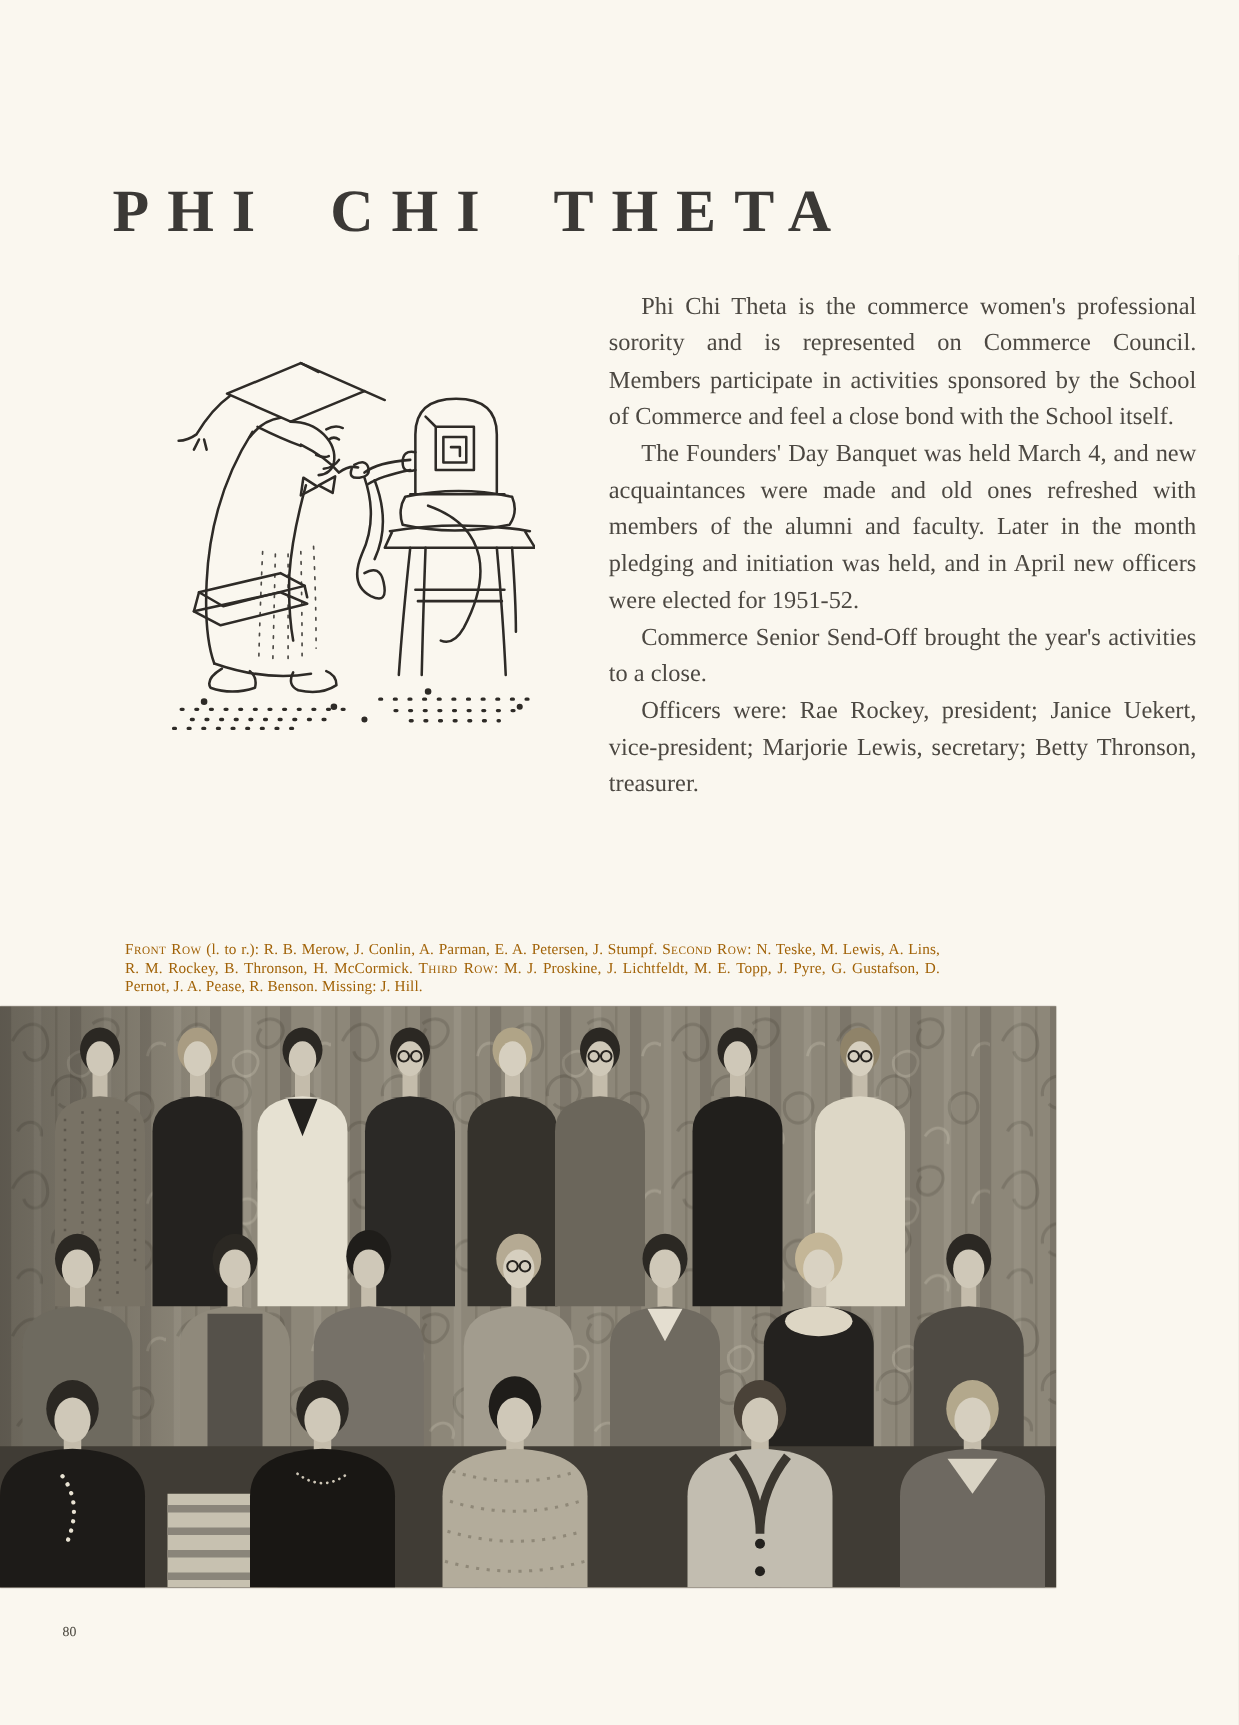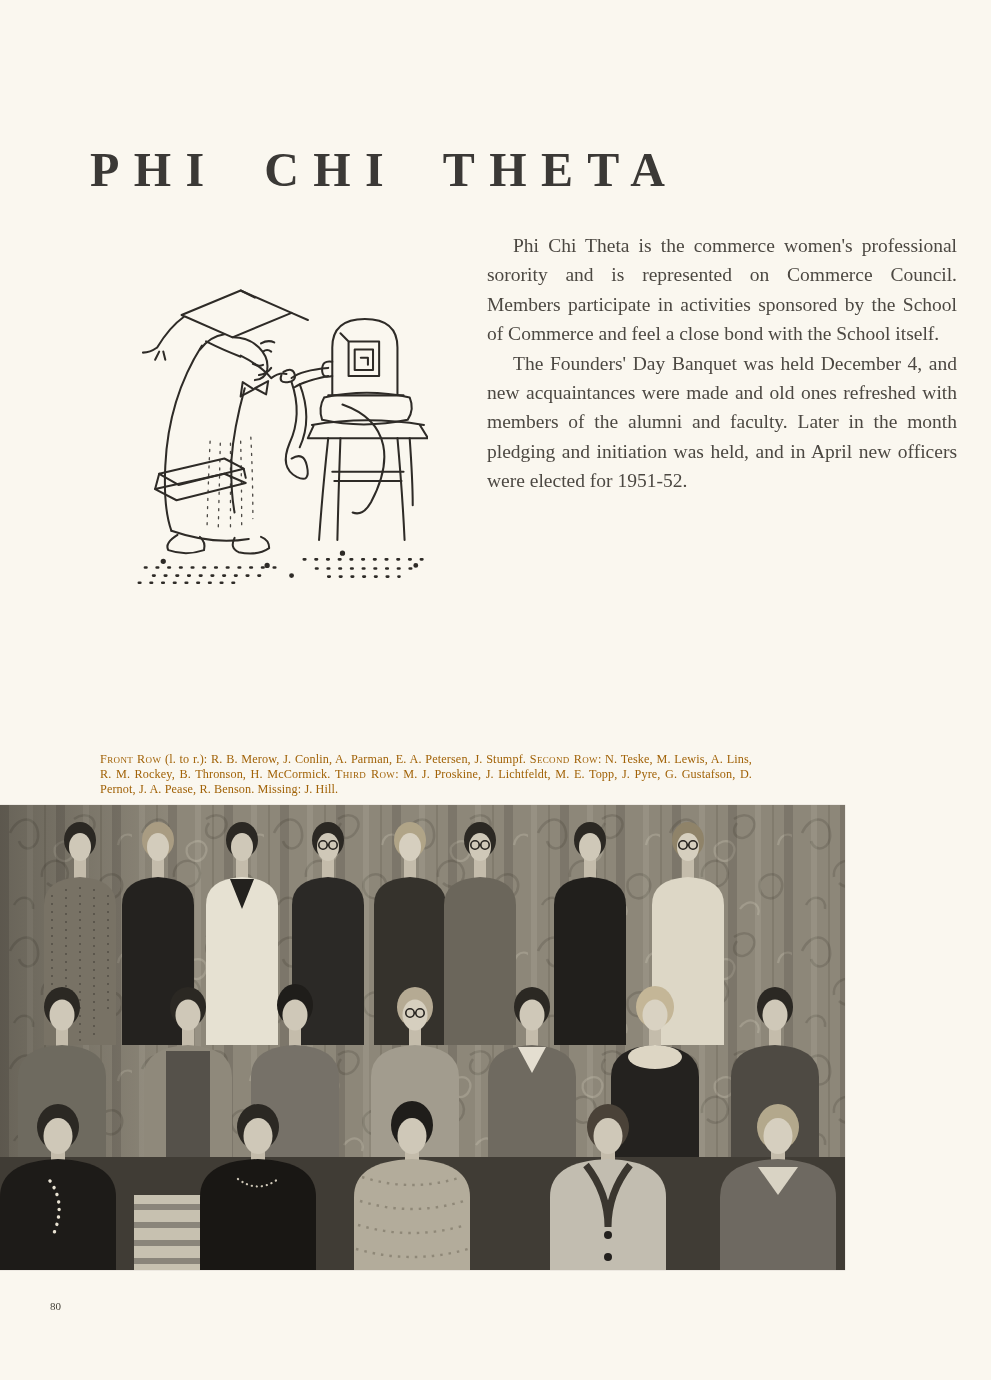--- a/index.html
+++ b/index.html
@@ -106,21 +106,23 @@
       <circle cx="70" cy="294" r="1.6" fill="#2e2b27"></circle>
       <circle cx="172" cy="298" r="1.6" fill="#2e2b27"></circle>
       <circle cx="196" cy="308" r="1.4" fill="#2e2b27"></circle>
       <circle cx="246" cy="286" r="1.6" fill="#2e2b27"></circle>
       <circle cx="318" cy="298" r="1.4" fill="#2e2b27"></circle>
     </g>
   </svg>
 
   <div class="article">
     <p>Phi Chi Theta is the commerce women's professional sorority and is represented on Commerce Council. Members participate in activities sponsored by the School of Commerce and feel a close bond with the School itself.</p>
-    <p>The Founders' Day Banquet was held December 4, and new acquaintances were made and old ones refreshed with members of the alumni and faculty. Later in the month pledging and initiation was held, and in April new officers were elected for 1951-52.</p>
+    <p>The Founders' Day Banquet was held March 4, and new acquaintances were made and old ones refreshed with members of the alumni and faculty. Later in the month pledging and initiation was held, and in April new officers were elected for 1951-52.</p>
+    <p>Commerce Senior Send-Off brought the year's activities to a close.</p>
+    <p>Officers were: Rae Rockey, president; Janice Uekert, vice-president; Marjorie Lewis, secretary; Betty Thronson, treasurer.</p>
   </div>
 
   <div class="caption"><span class="sc">Front Row</span><span> (l. to r.): R. B. Merow, J. Conlin, A. Parman, E. A. Petersen, J. Stumpf. </span><span class="sc">Second Row</span><span>: N. Teske, M. Lewis, A. Lins, R. M. Rockey, B. Thronson, H. McCormick. </span><span class="sc">Third Row</span><span>: M. J. Proskine, J. Lichtfeldt, M. E. Topp, J. Pyre, G. Gustafson, D. Pernot, J. A. Pease, R. Benson. Missing: J. Hill.</span></div>
 
   <div class="photo">
     <svg width="845" height="465" viewBox="0 0 845 465">
       <defs>
         <path id="tb" d="M-36,0 Q-36,-26 0,-28 Q36,-26 36,0 V140 H-36 Z"></path>
         <path id="tm" d="M-44,0 Q-44,-30 0,-32 Q44,-30 44,0 V132 H-44 Z"></path>
         <path id="tf" d="M-58,0 Q-58,-36 0,-38 Q58,-36 58,0 V124 H-58 Z"></path>

